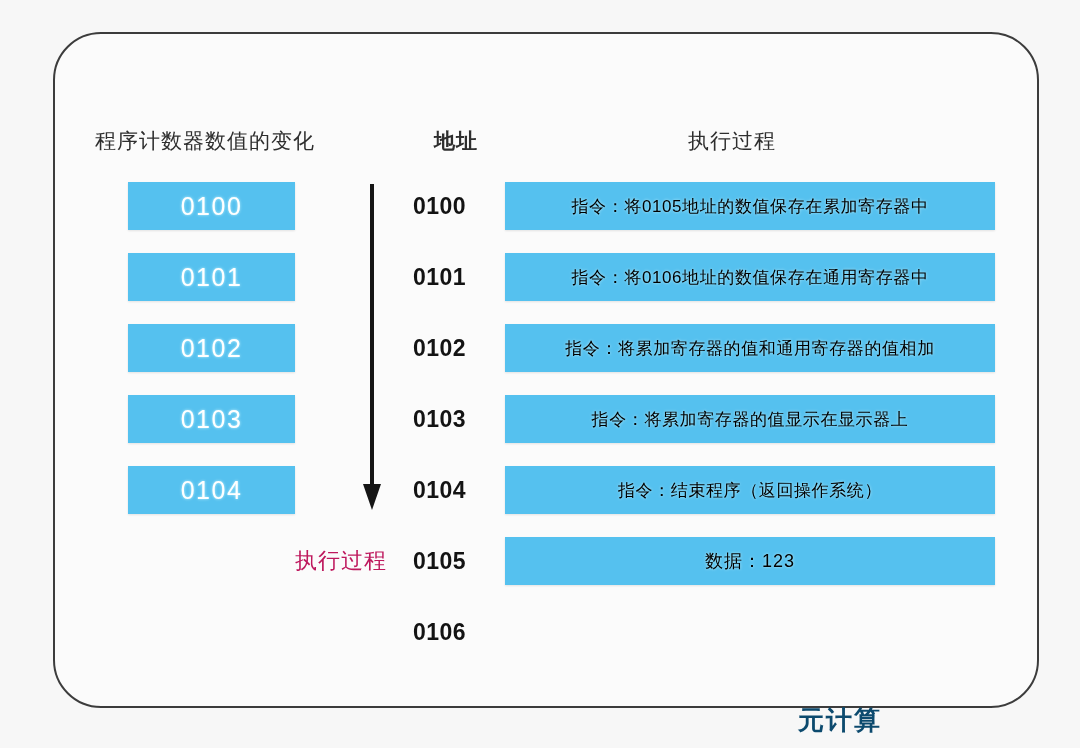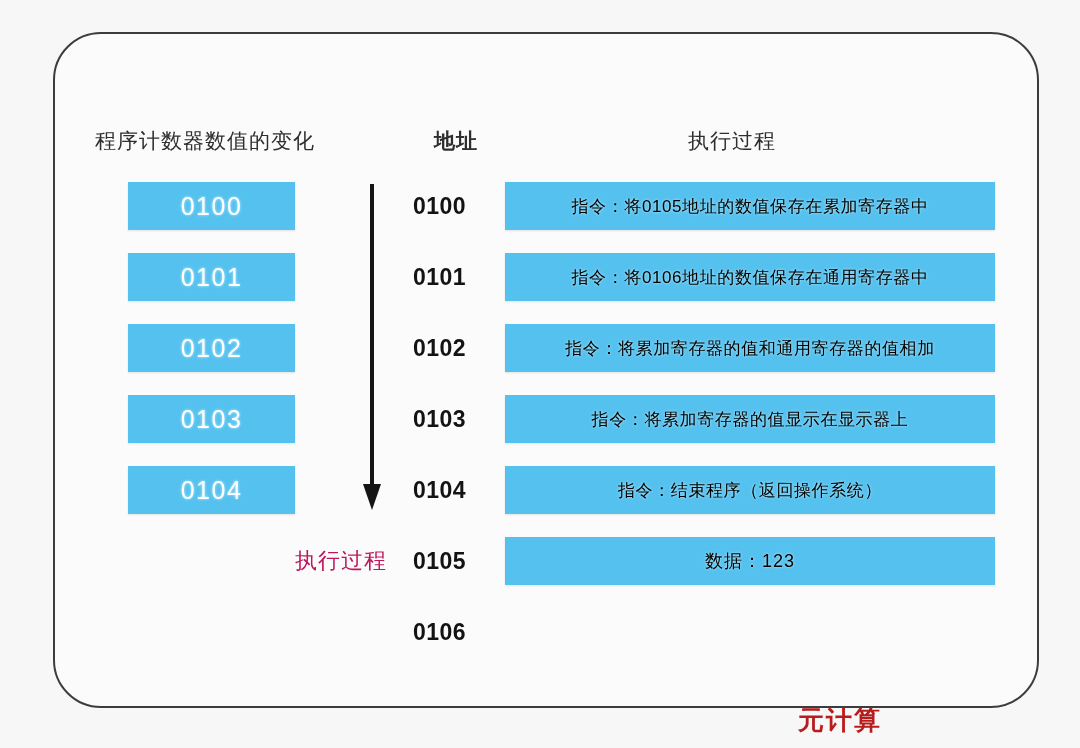--- a/index.html
+++ b/index.html
@@ -160,21 +160,21 @@
     letter-spacing: 1px;
   }
 
   
   .watermark {
     position: absolute;
     right: 22px;
     bottom: 10px;
     font-size: 26px;
     font-weight: bold;
-    color: #b91c1c;
+    color: #0c4a6e;
     letter-spacing: 2px;
     white-space: nowrap;
   }
 </style>
 </head>
 <body>
 
 <div id="stage">
 
   <div class="frame"></div>

